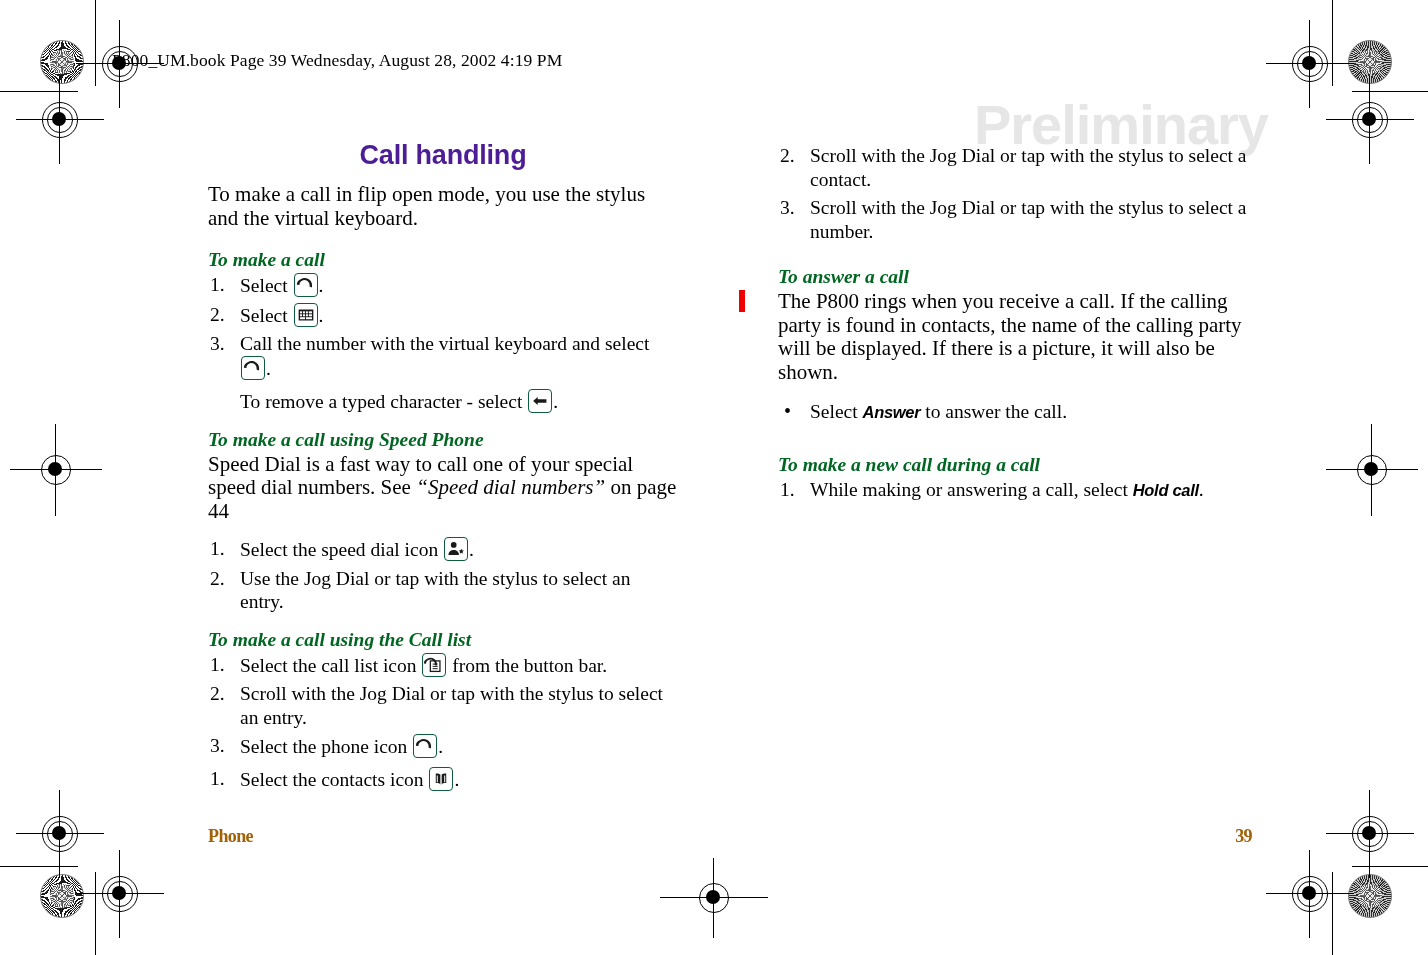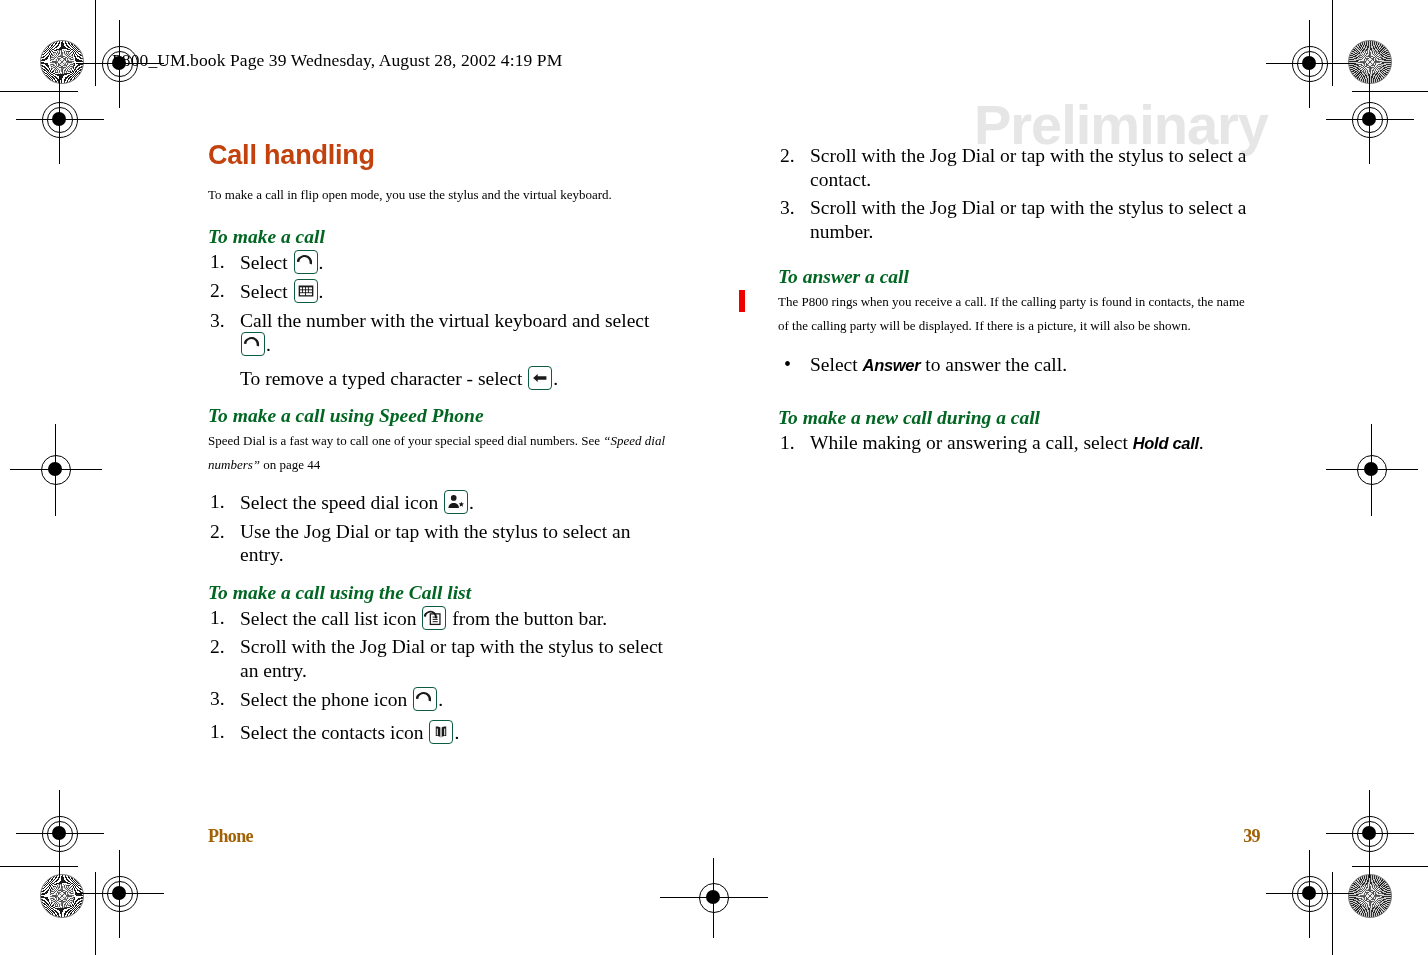--- a/index.html
+++ b/index.html
@@ -107,25 +107,26 @@
   }
   .col-left  { left: 208px; width: 470px; }
   .col-right { left: 778px; width: 480px; }
 
   h1.chapter {
     font-family: "Liberation Sans", sans-serif;
     font-weight: bold;
     font-size: 27px;
     margin: 0 0 12px 0;
     letter-spacing: -0.2px;
-    color: #c2410c;
+    color: #4c1d95;
+    text-align: center;
   }
 
   p.body {
-    font-size: 13px;
+    font-size: 21px;
     line-height: 23.5px;
     margin: 0 0 18px 0;
   }
 
   h2.subhead {
     font-family: "Liberation Serif", serif;
     font-style: italic;
     font-weight: bold;
     font-size: 19.5px;
     color: #006622;
@@ -207,21 +208,21 @@
   .footer-left, .footer-right {
     position: absolute;
     bottom: 108px;
     font-family: Liberation Serif, serif;
     font-weight: bold;
     font-size: 18px;
     letter-spacing: -0.6px;
     color: #a16207;
   }
   .footer-left { left: 208px; }
-  .footer-right { right: 168px; }
+  .footer-right { right: 176px; }
 </style>
 </head>
 <body>
 
 <div id="page">
 
   <div class="starburst" style="left:40px; top:40px; width:42px; height:42px;"></div>
 
   <div class="starburst gray" style="left:1348px; top:40px; width:42px; height:42px;"></div>
 

